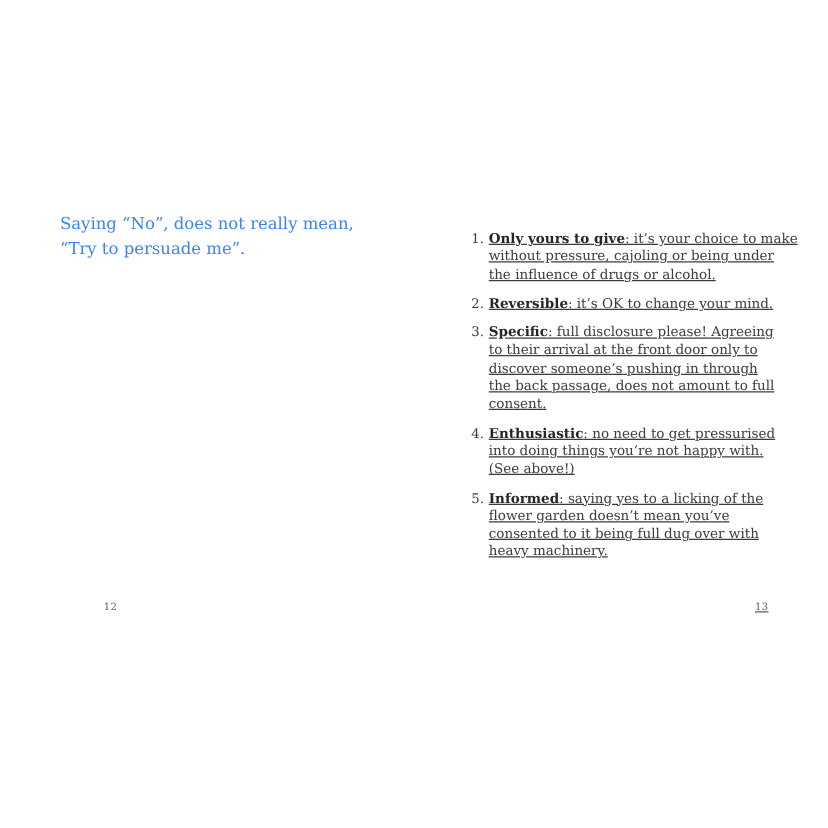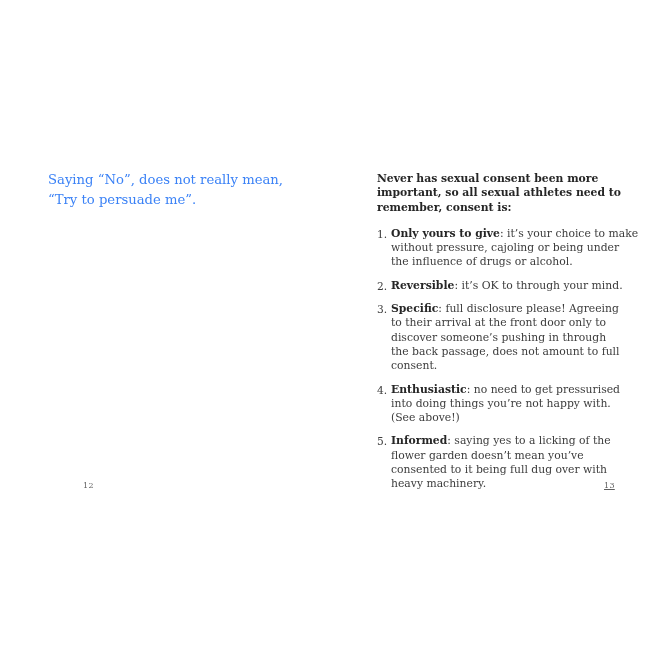--- a/index.html
+++ b/index.html
@@ -54,53 +54,51 @@
     font-size: 10.6px;
     line-height: 14.3px;
     color: #3c3c3c;
   }
   .itxt {
     flex: 1 1 auto;
     font-size: 10.8px;
     line-height: 14.3px;
     color: #3c3c3c;
     white-space: pre-line;
+    text-decoration: underline;
   }
   .term { font-weight: bold; color: #262626; }
 </style>
 </head>
 <body>
 
 <div class="spread">
 
   <div>
     <div class="quote">Saying “No”, does not really mean,
 “Try to persuade me”.</div>
     <div class="folio folio-left">12</div>
   </div>
 
   <div>
     <div class="rightcol">
 
-      <p class="intro">Never has sexual consent been more
-important, so all sexual athletes need to
-remember, consent is:</p>
 
       <div class="consent-list">
 
         <div class="li">
           <span class="num">1.</span>
           <p class="itxt"><span class="term">Only yours to give</span><span>: it’s your choice to make
 without pressure, cajoling or being under
 the influence of drugs or alcohol.</span></p>
         </div>
 
         <div class="li">
           <span class="num">2.</span>
-          <p class="itxt"><span class="term">Reversible</span><span>: it’s OK to through your mind.</span></p>
+          <p class="itxt"><span class="term">Reversible</span><span>: it’s OK to change your mind.</span></p>
         </div>
 
         <div class="li">
           <span class="num">3.</span>
           <p class="itxt"><span class="term">Specific</span><span>: full disclosure please! Agreeing
 to their arrival at the front door only to
 discover someone’s pushing in through
 the back passage, does not amount to full
 consent.</span></p>
         </div>

